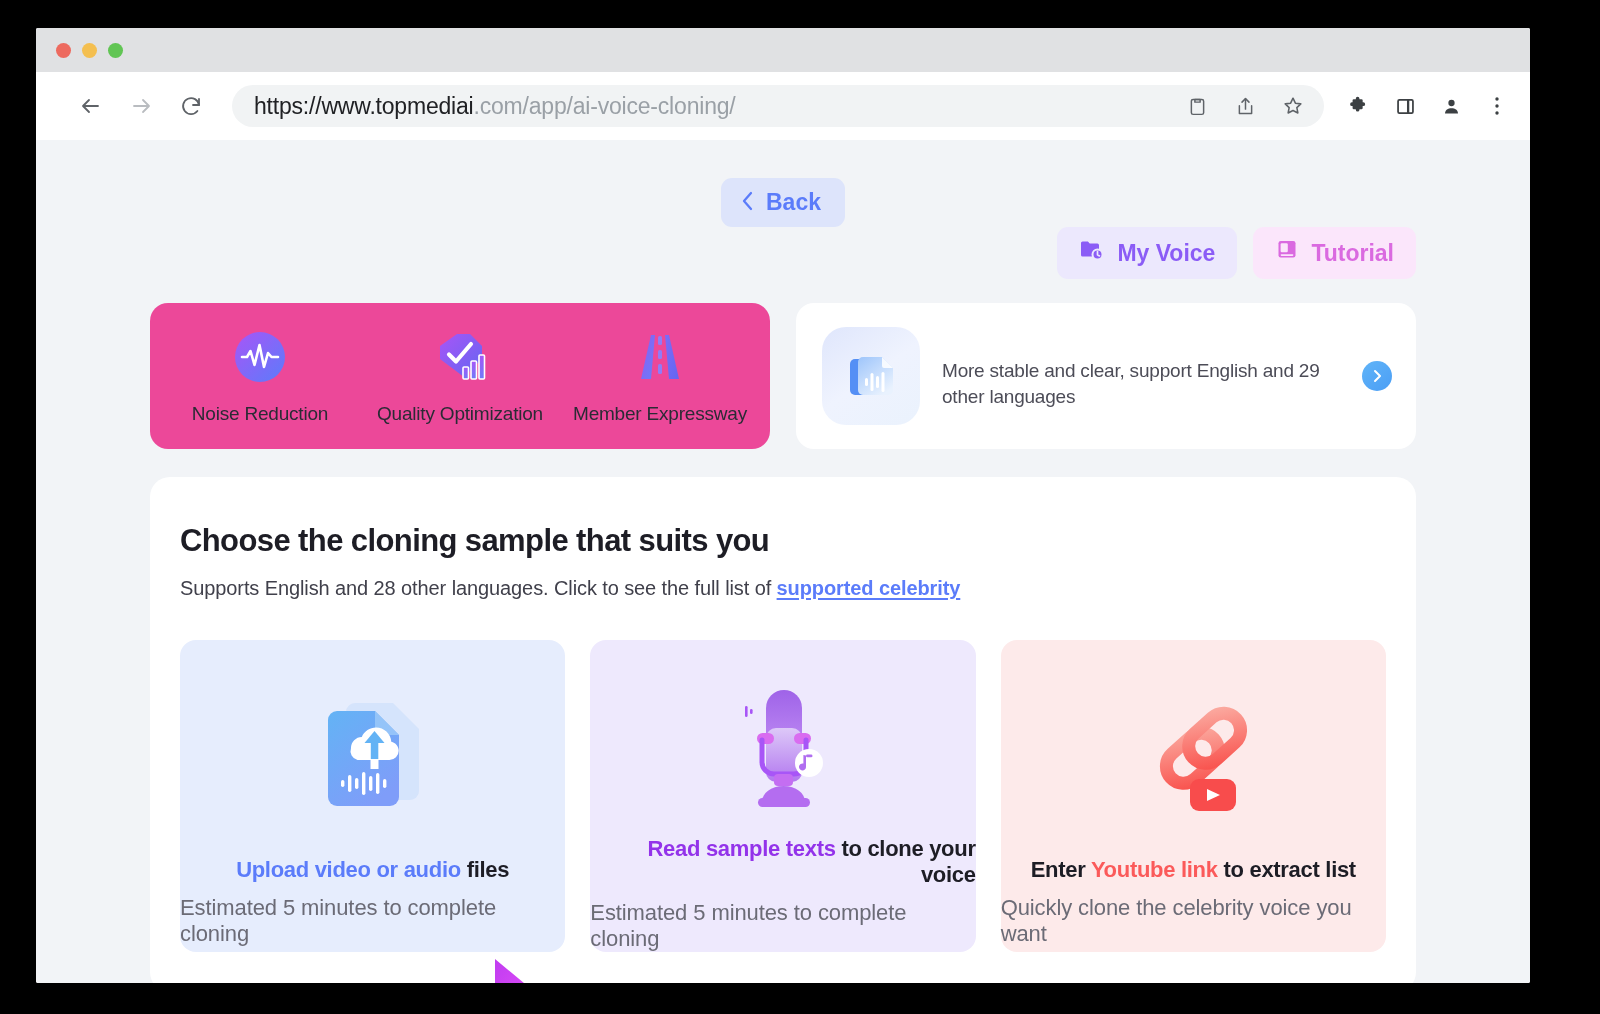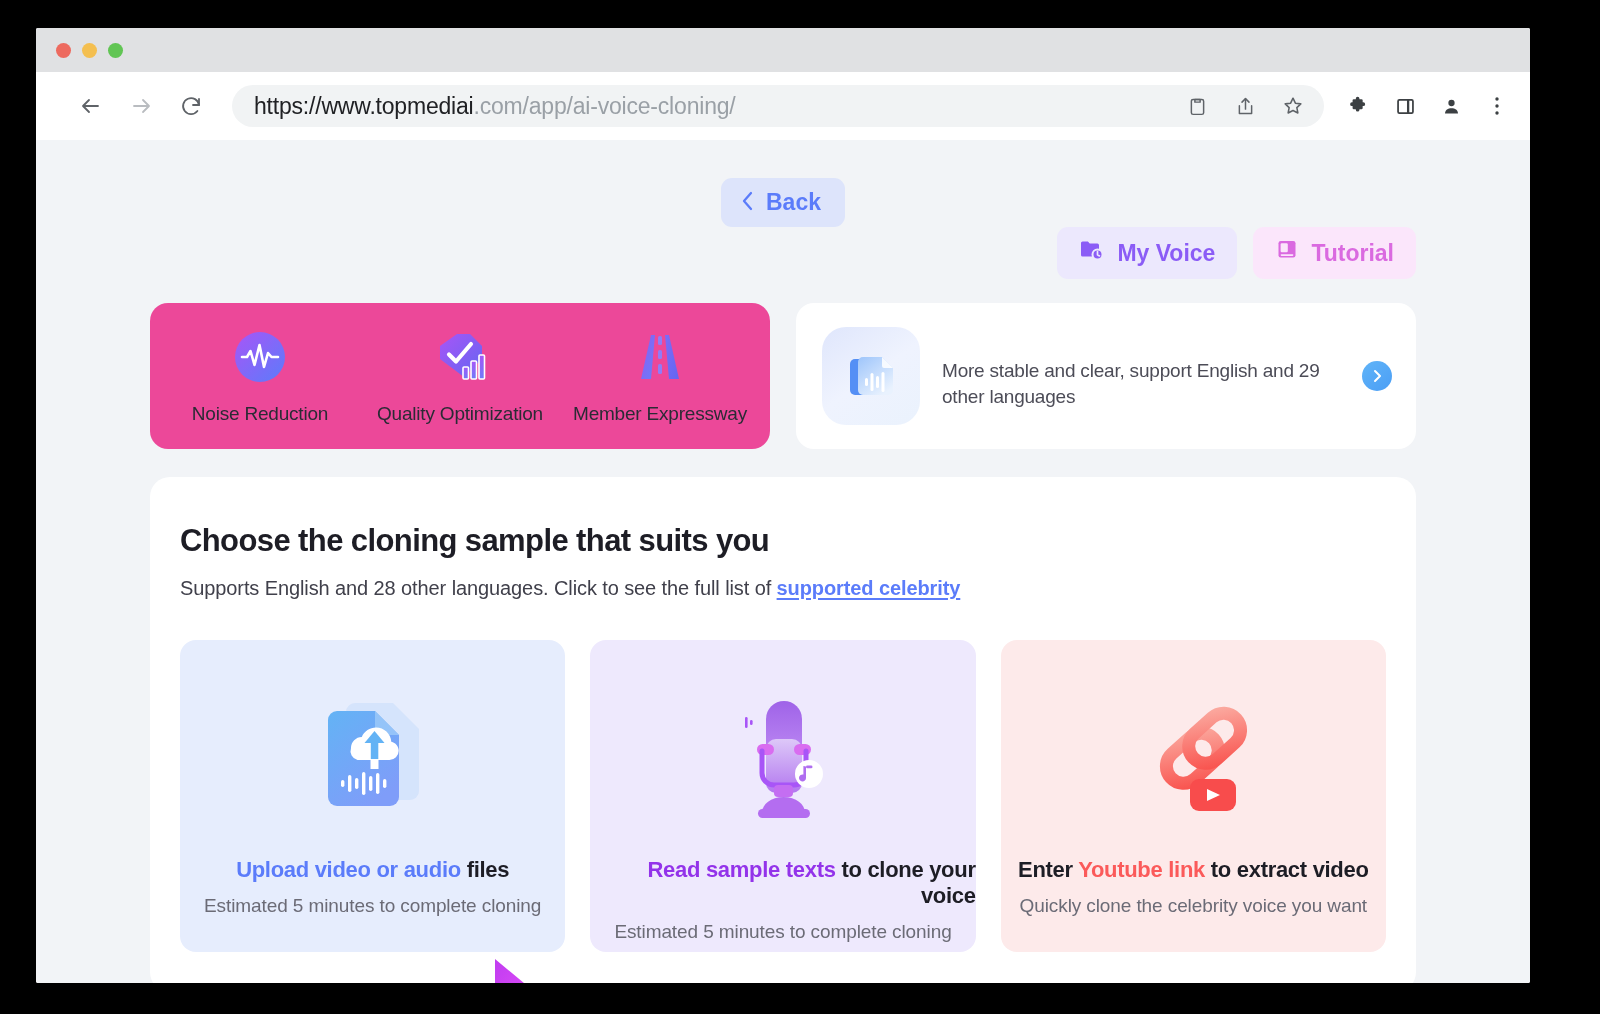--- a/index.html
+++ b/index.html
@@ -190,21 +190,21 @@
   .method-card.youtube{ background: #fdeaea; }
 
   .method-art { height: 165px; display: flex; align-items: center; justify-content: center; }
   .method-title {
     font-size: 22px; font-weight: 700; letter-spacing: -0.3px;
     color: #1d1d25; margin-top: 14px; text-align: right;
   }
   .method-title .accent-blue { color: #5b7cfa; }
   .method-title .accent-purple { color: #9333ea; }
   .method-title .accent-red { color: #fb5a5a; }
-  .method-desc { font-size: 19px; color: #6b6b76; margin-top: 12px; letter-spacing: -0.1px; }
+  .method-desc { font-size: 22px; color: #6b6b76; margin-top: 12px; letter-spacing: -0.1px; }
 
   
   .cursor { position: absolute; left: 455px; top: 817px; pointer-events: none; }
 </style>
 </head>
 <body>
 
 <div class="browser-window">
 
   <div class="titlebar">
@@ -510,21 +510,21 @@
               </defs>
               <g transform="rotate(-42 65 68)">
                 <rect x="36" y="50" width="58" height="34" rx="17" fill="none" stroke="url(#gChain)" stroke-width="13"></rect>
                 <rect x="66" y="50" width="58" height="34" rx="17" fill="none" stroke="url(#gChain)" stroke-width="13"></rect>
               </g>
               <rect x="62" y="88" width="46" height="32" rx="9" fill="#f84c4c"></rect>
               <path d="M79 98l13 6-13 6z" fill="#fff"></path>
             </svg>
           </div>
           <div class="method-title">
-            <span>Enter </span><span class="accent-red">Youtube link</span><span> to extract video</span>
+            <span>Enter </span><span class="accent-red">Youtube link</span><span> to extract list</span>
           </div>
           <div class="method-desc">Quickly clone the celebrity voice you want</div>
         </div>
 
       </div>
     </div>
 
     <div class="cursor">
       <svg width="44" height="56" viewBox="0 0 44 56">
         <defs>

